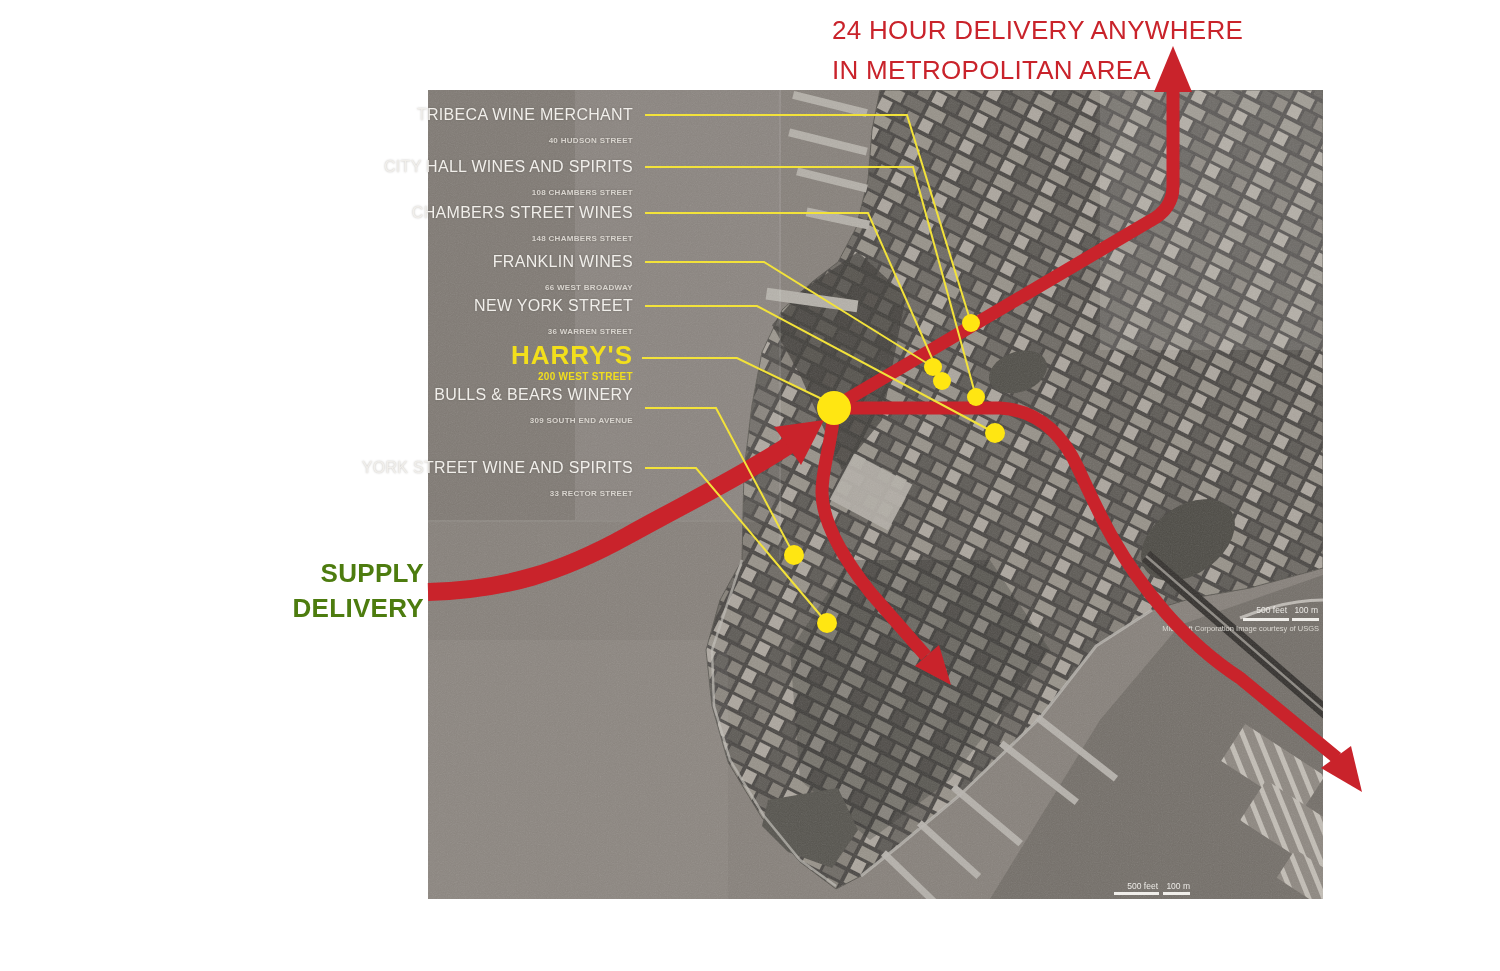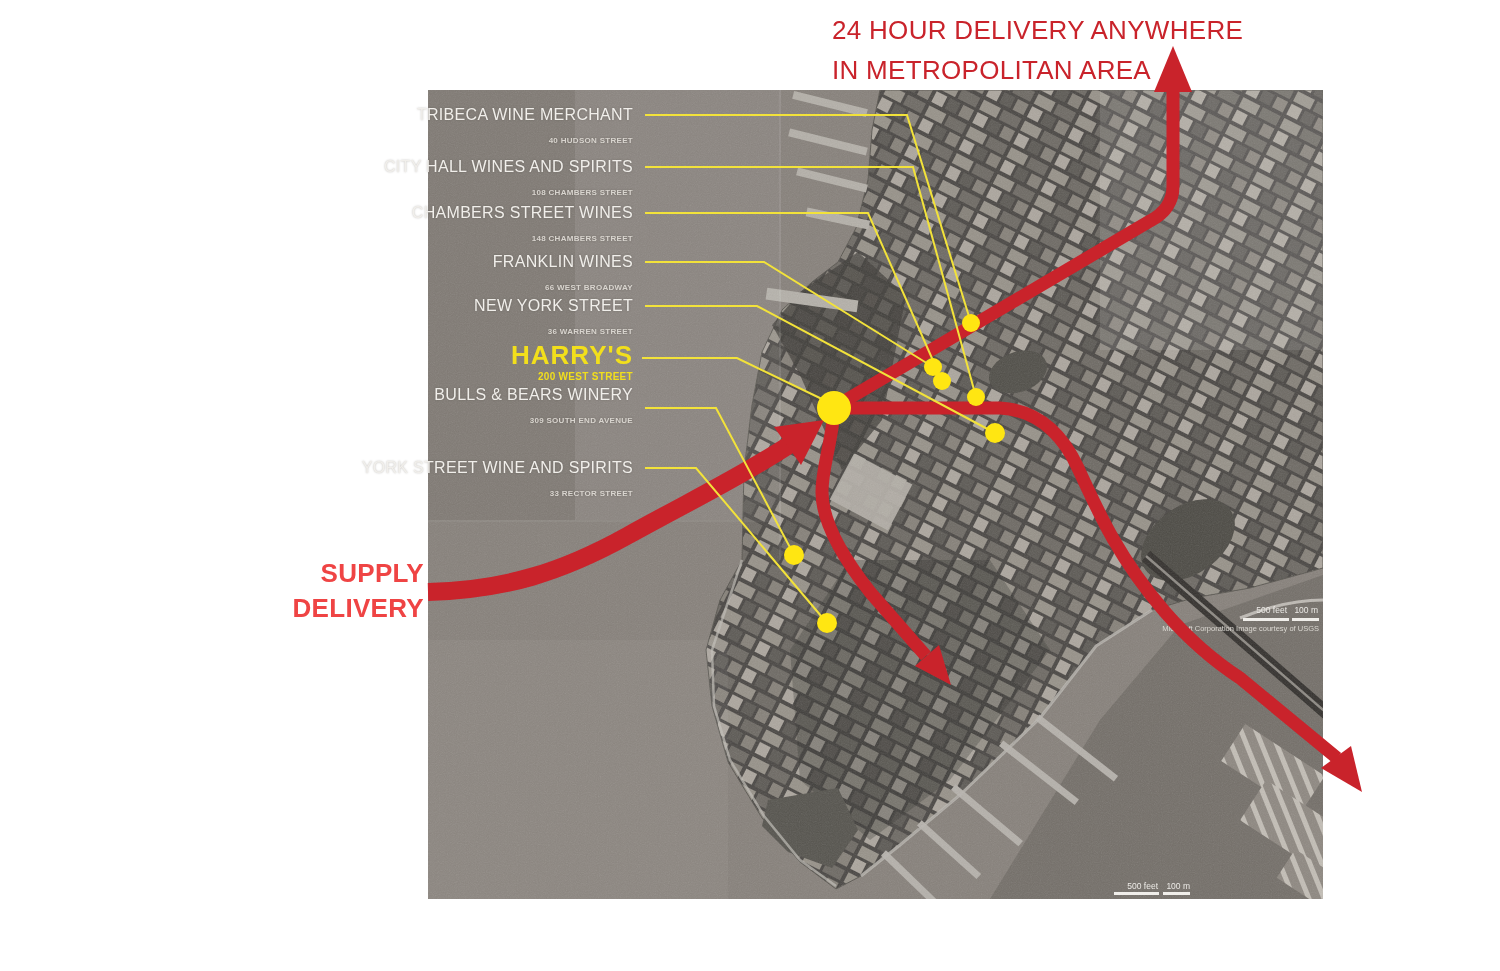--- a/index.html
+++ b/index.html
@@ -6,21 +6,21 @@
   .canvas{
     position:relative;width:1500px;height:971px;background:#ffffff;overflow:hidden;
     font-family:"Liberation Sans", sans-serif;
   }
   svg.scene{position:absolute;left:0;top:0;}
   .headline{
     position:absolute;left:832px;top:10px;color:#c9232b;
     font-size:26px;font-weight:400;line-height:40px;letter-spacing:.3px;white-space:nowrap;
   }
   .supply{
-    position:absolute;right:1076px;top:556px;color:#ef4444;text-align:right;
+    position:absolute;right:1076px;top:556px;color:#4d7c0f;text-align:right;
     font-size:26px;font-weight:600;line-height:35px;letter-spacing:.3px;white-space:nowrap;
   }
   .loc-label{position:absolute;right:867px;text-align:right;white-space:nowrap;z-index:5;}
   .loc-name{
     font-size:16px;font-weight:400;color:#f1efeb;letter-spacing:.3px;line-height:13px;
     text-shadow:0 0 2px rgba(60,55,50,.35);
   }
   .loc-addr{
     font-size:8px;font-weight:700;color:#d9d5cf;letter-spacing:.3px;line-height:10px;margin-top:15px;
     text-shadow:0 0 2px rgba(60,55,50,.35);

